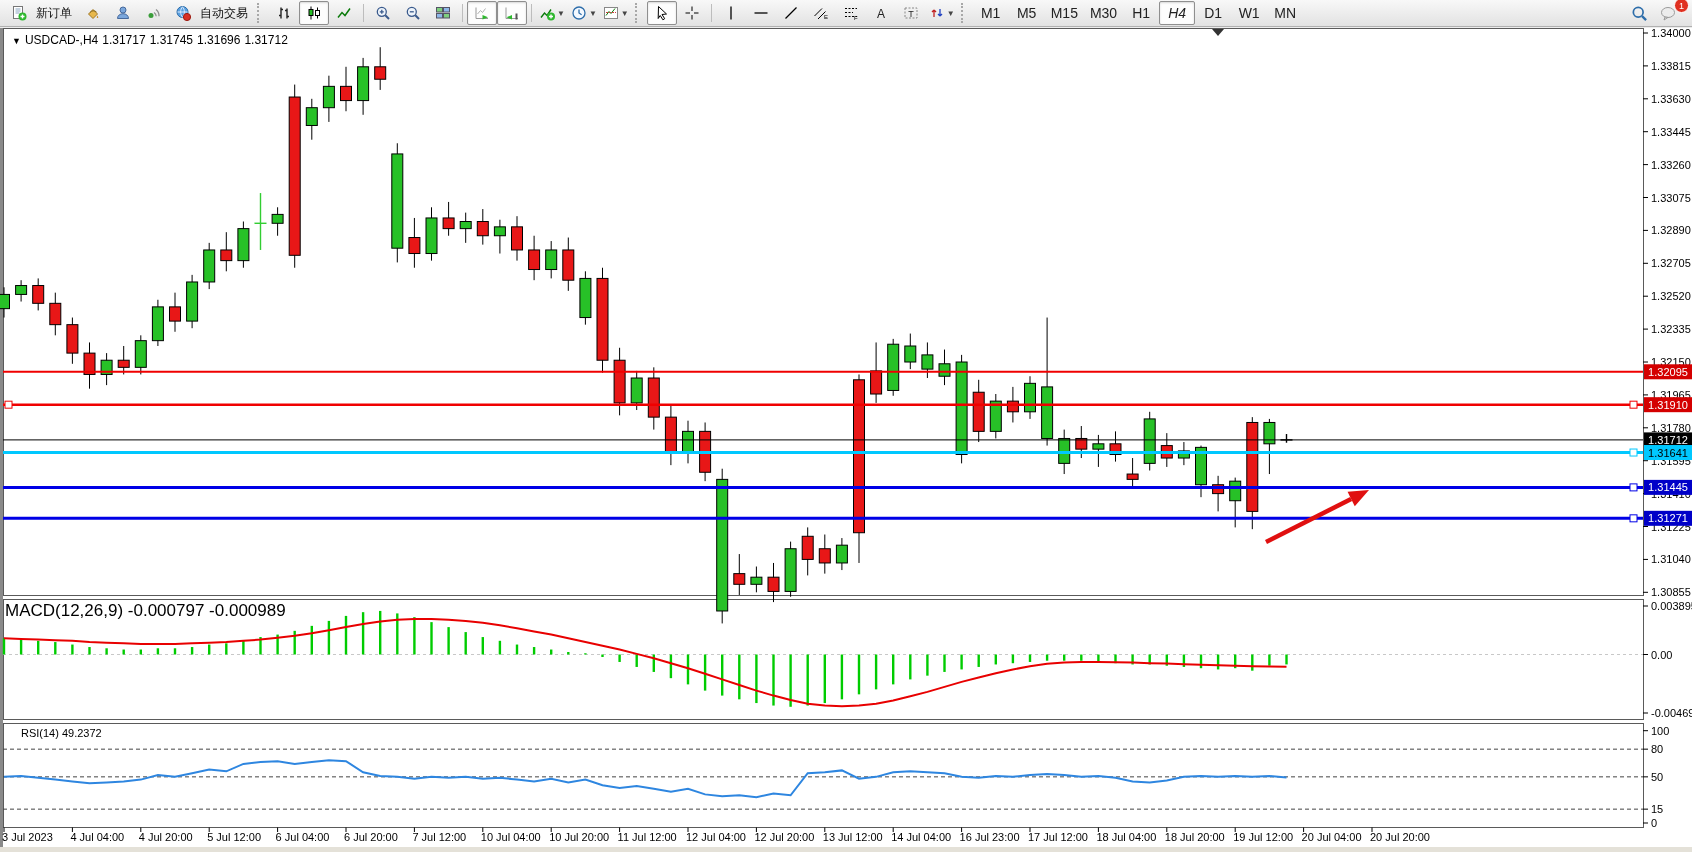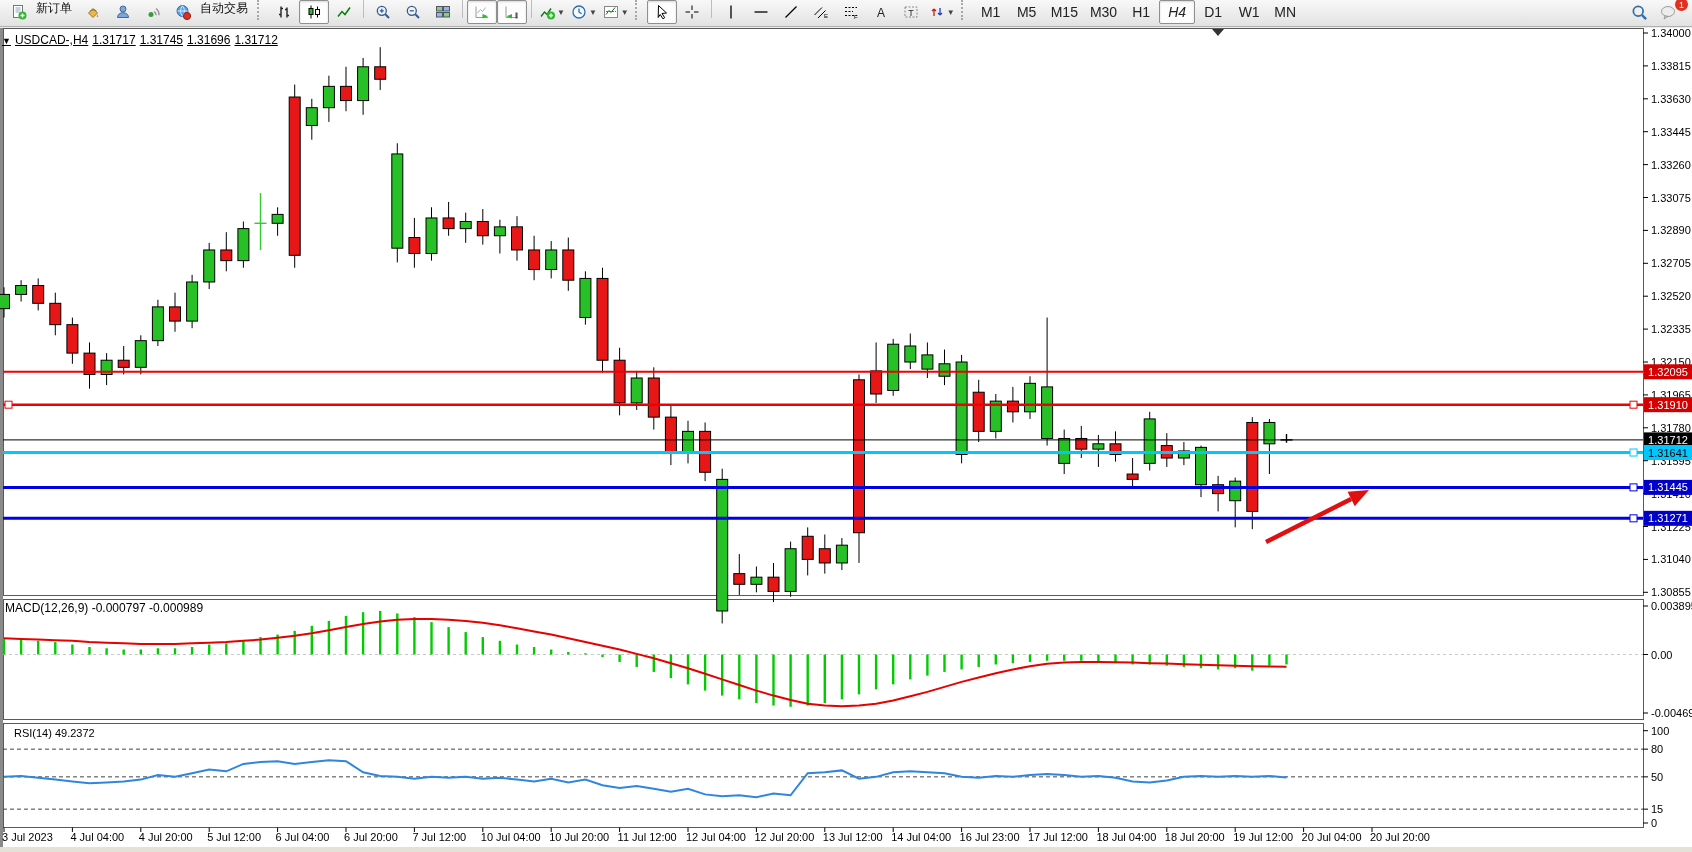--- a/index.html
+++ b/index.html
@@ -1,33 +1,33 @@
 <!DOCTYPE html>
 <html><head>
 <meta charset="utf-8">
 <style>
   html,body{margin:0;padding:0;background:#ececec;font-family:"Liberation Sans",sans-serif;width:1692px;height:852px;overflow:hidden;}
   #stage{position:relative;width:1692px;height:852px;}
   
-  #toolbar{position:absolute;left:0;top:0;width:1692px;height:27px;background:linear-gradient(#f8f8f8,#e2e2e2);border-bottom:1px solid #b0b0b0;display:flex;align-items:flex-start;padding-left:4px;box-sizing:border-box;}
+  #toolbar{position:absolute;left:0;top:0;width:1692px;height:27px;background:linear-gradient(#f8f8f8,#e2e2e2);border-bottom:1px solid #b0b0b0;display:flex;align-items:center;padding-left:4px;box-sizing:border-box;}
   .tbtn{height:22px;min-width:24px;display:flex;align-items:center;justify-content:center;border:1px solid transparent;border-radius:2px;padding:0 2px;cursor:default;}
   .tbtn.pressed{background:#fdfdfd;border:1px solid #8f8f8f;box-shadow:inset 0 1px 2px rgba(0,0,0,.15);font-style:italic;}
   .tlabel{font-size:12px;color:#111;margin:0 6px 0 2px;white-space:nowrap;}
   .grip{width:7px;height:20px;margin:0 3px;border-left:2px dotted #a8a8a8;}
   .vsep{width:1px;height:18px;background:#bdbdbd;margin:0 4px;}
   .tf{font-size:14px;color:#222;padding:0 5px;letter-spacing:0;}
   .dd{font-size:8px;color:#444;margin-left:2px;}
   #right-icons{margin-left:auto;display:flex;align-items:center;margin-right:8px;}
   .badge{position:absolute;top:-4px;right:-6px;background:#e03020;color:#fff;border-radius:50%;width:13px;height:13px;font-size:9px;display:flex;align-items:center;justify-content:center;border:1px solid #fff;}
   
-  #chart-title{position:absolute;left:2px;top:33px;font-size:12px;color:#000;text-decoration:underline;}
+  #chart-title{position:absolute;left:12px;top:33px;font-size:12px;color:#000;}
   #chart-title .tri{font-size:9px;margin-right:4px;}
   #chart-title span{margin-right:4px;}
-  #macd-label{position:absolute;left:5px;top:601px;font-size:12px;color:#000;}
-  #rsi-label{position:absolute;left:14px;top:727px;font-size:11px;color:#000;text-align:center;}
+  #macd-label{position:absolute;left:5px;top:601px;font-size:17px;color:#000;}
+  #rsi-label{position:absolute;left:21px;top:727px;font-size:11px;color:#000;text-align:center;}
   svg text{font-family:"Liberation Sans",sans-serif;}
 </style>
 </head>
 <body>
 
 <div id="stage">
 
   <div id="toolbar">
     <div class="tbtn">
       <svg width="16" height="16" viewBox="0 0 16 16">

